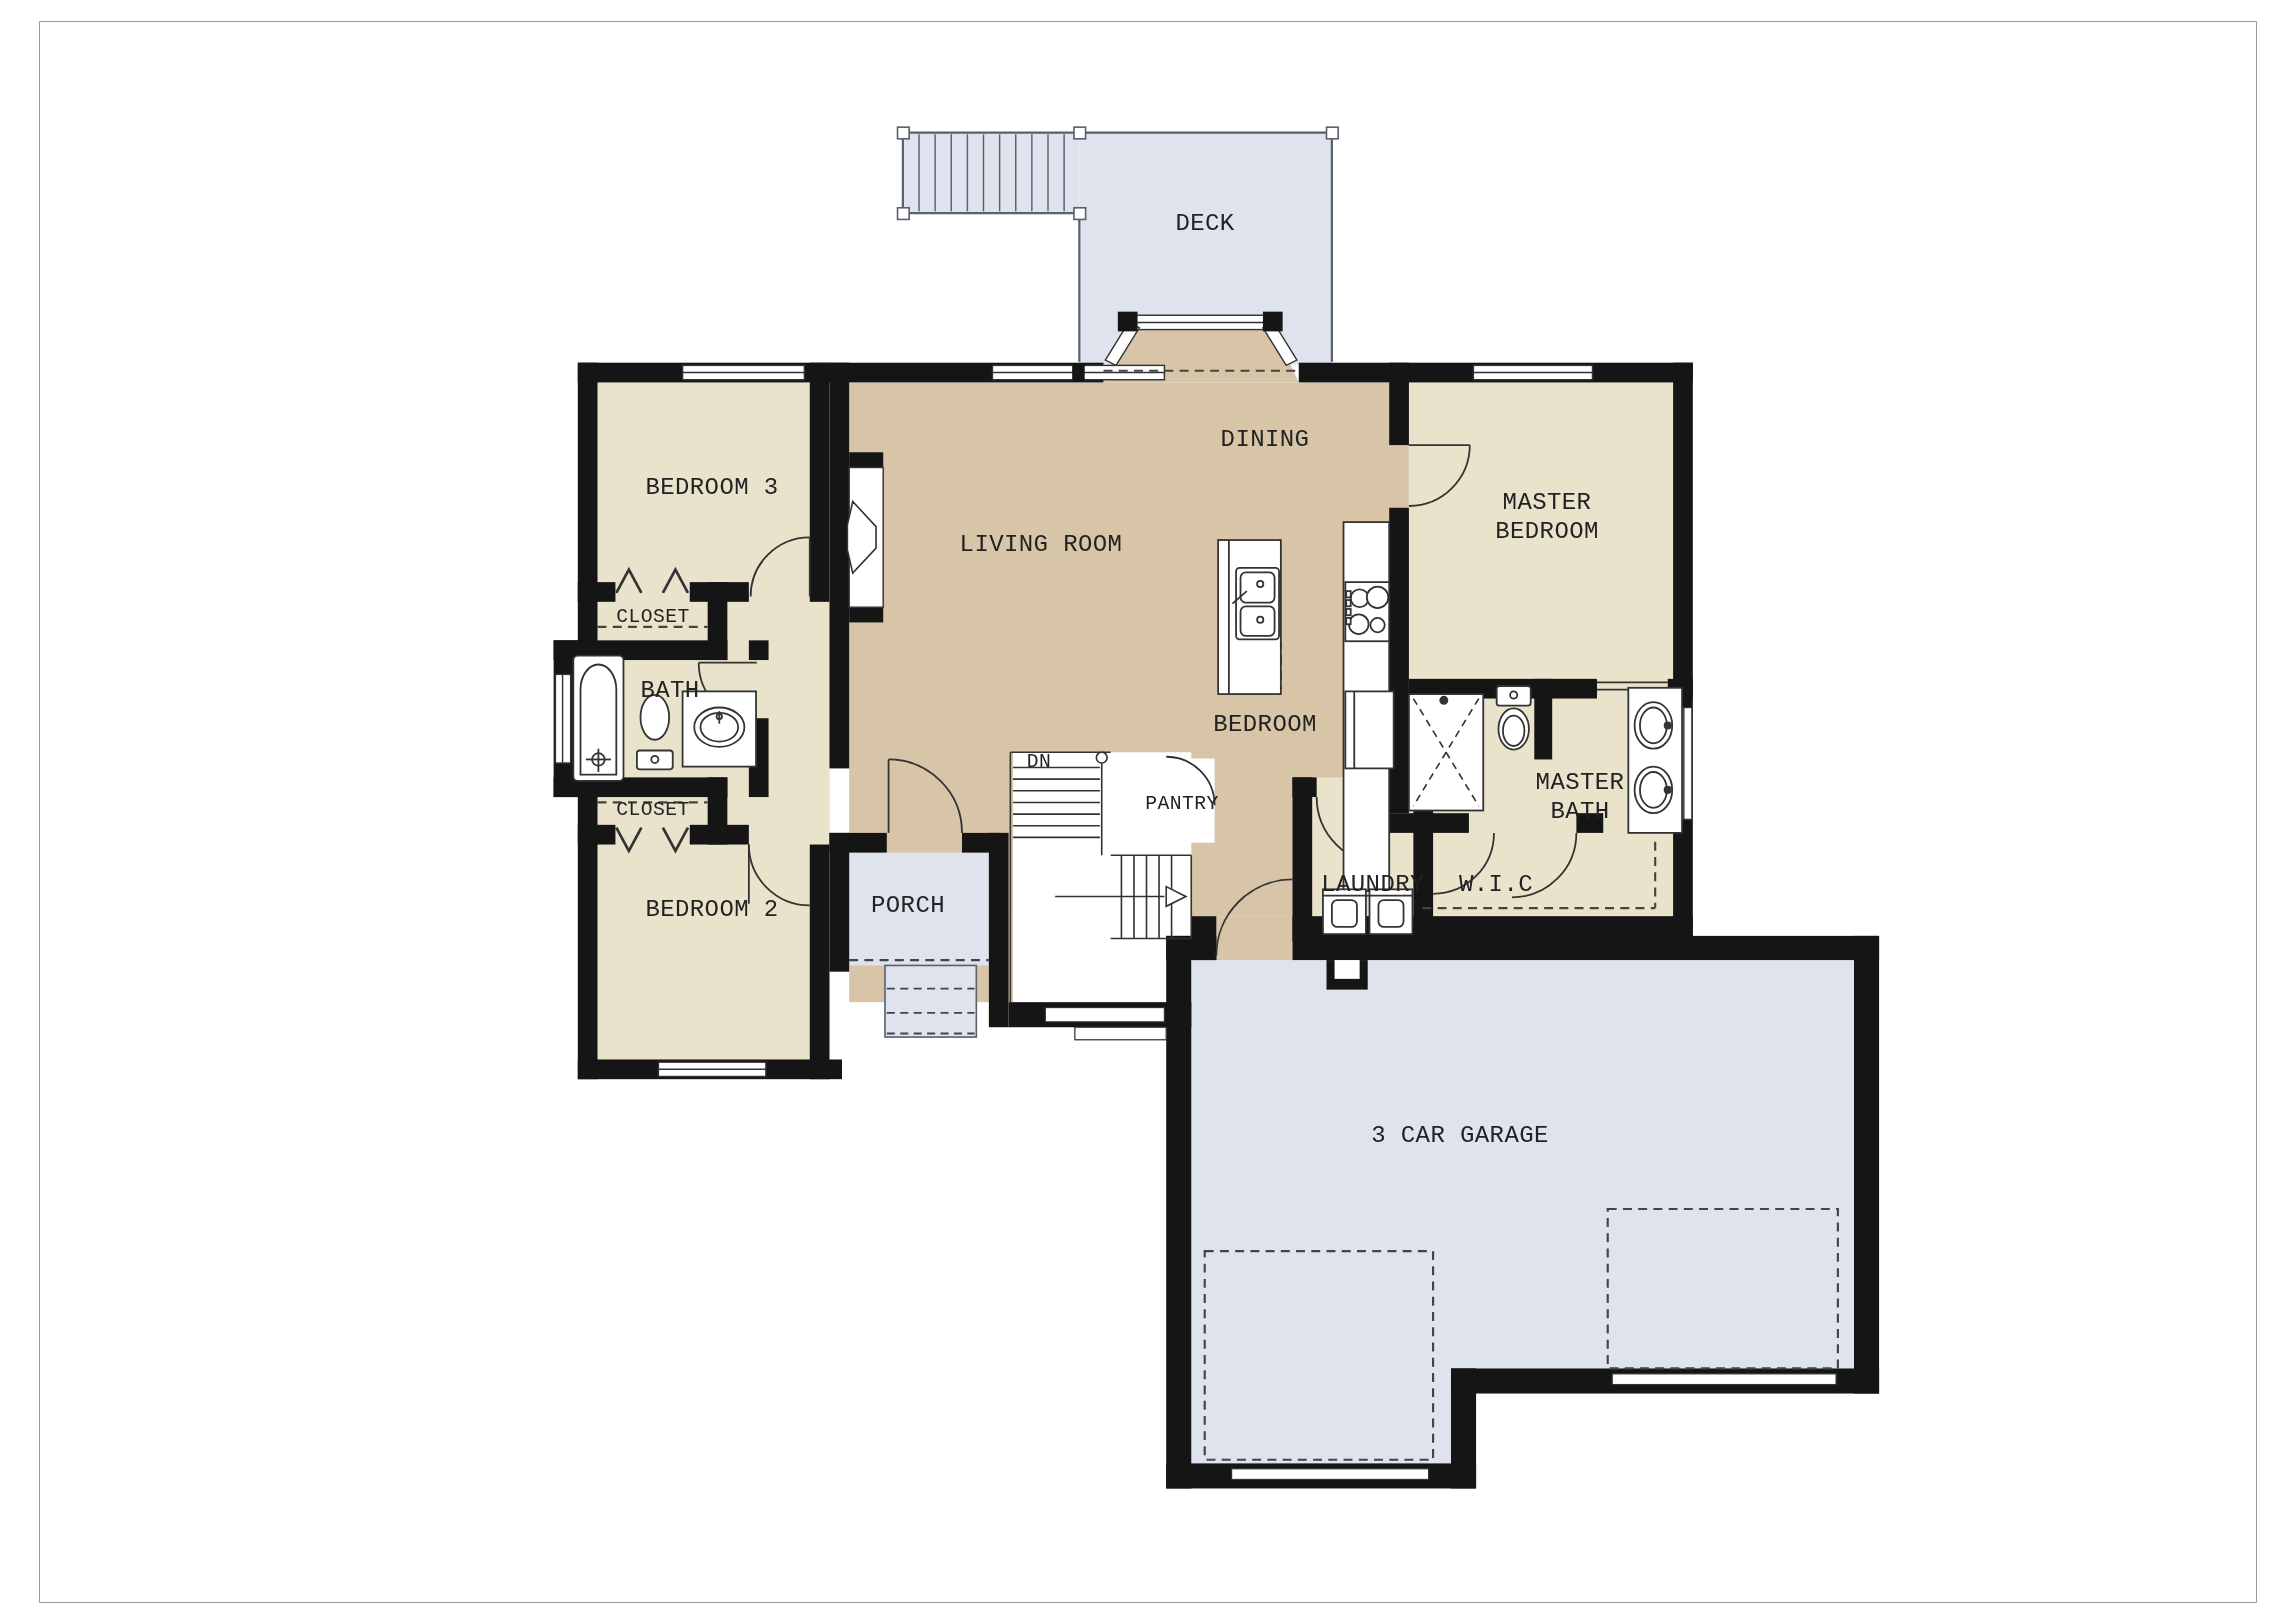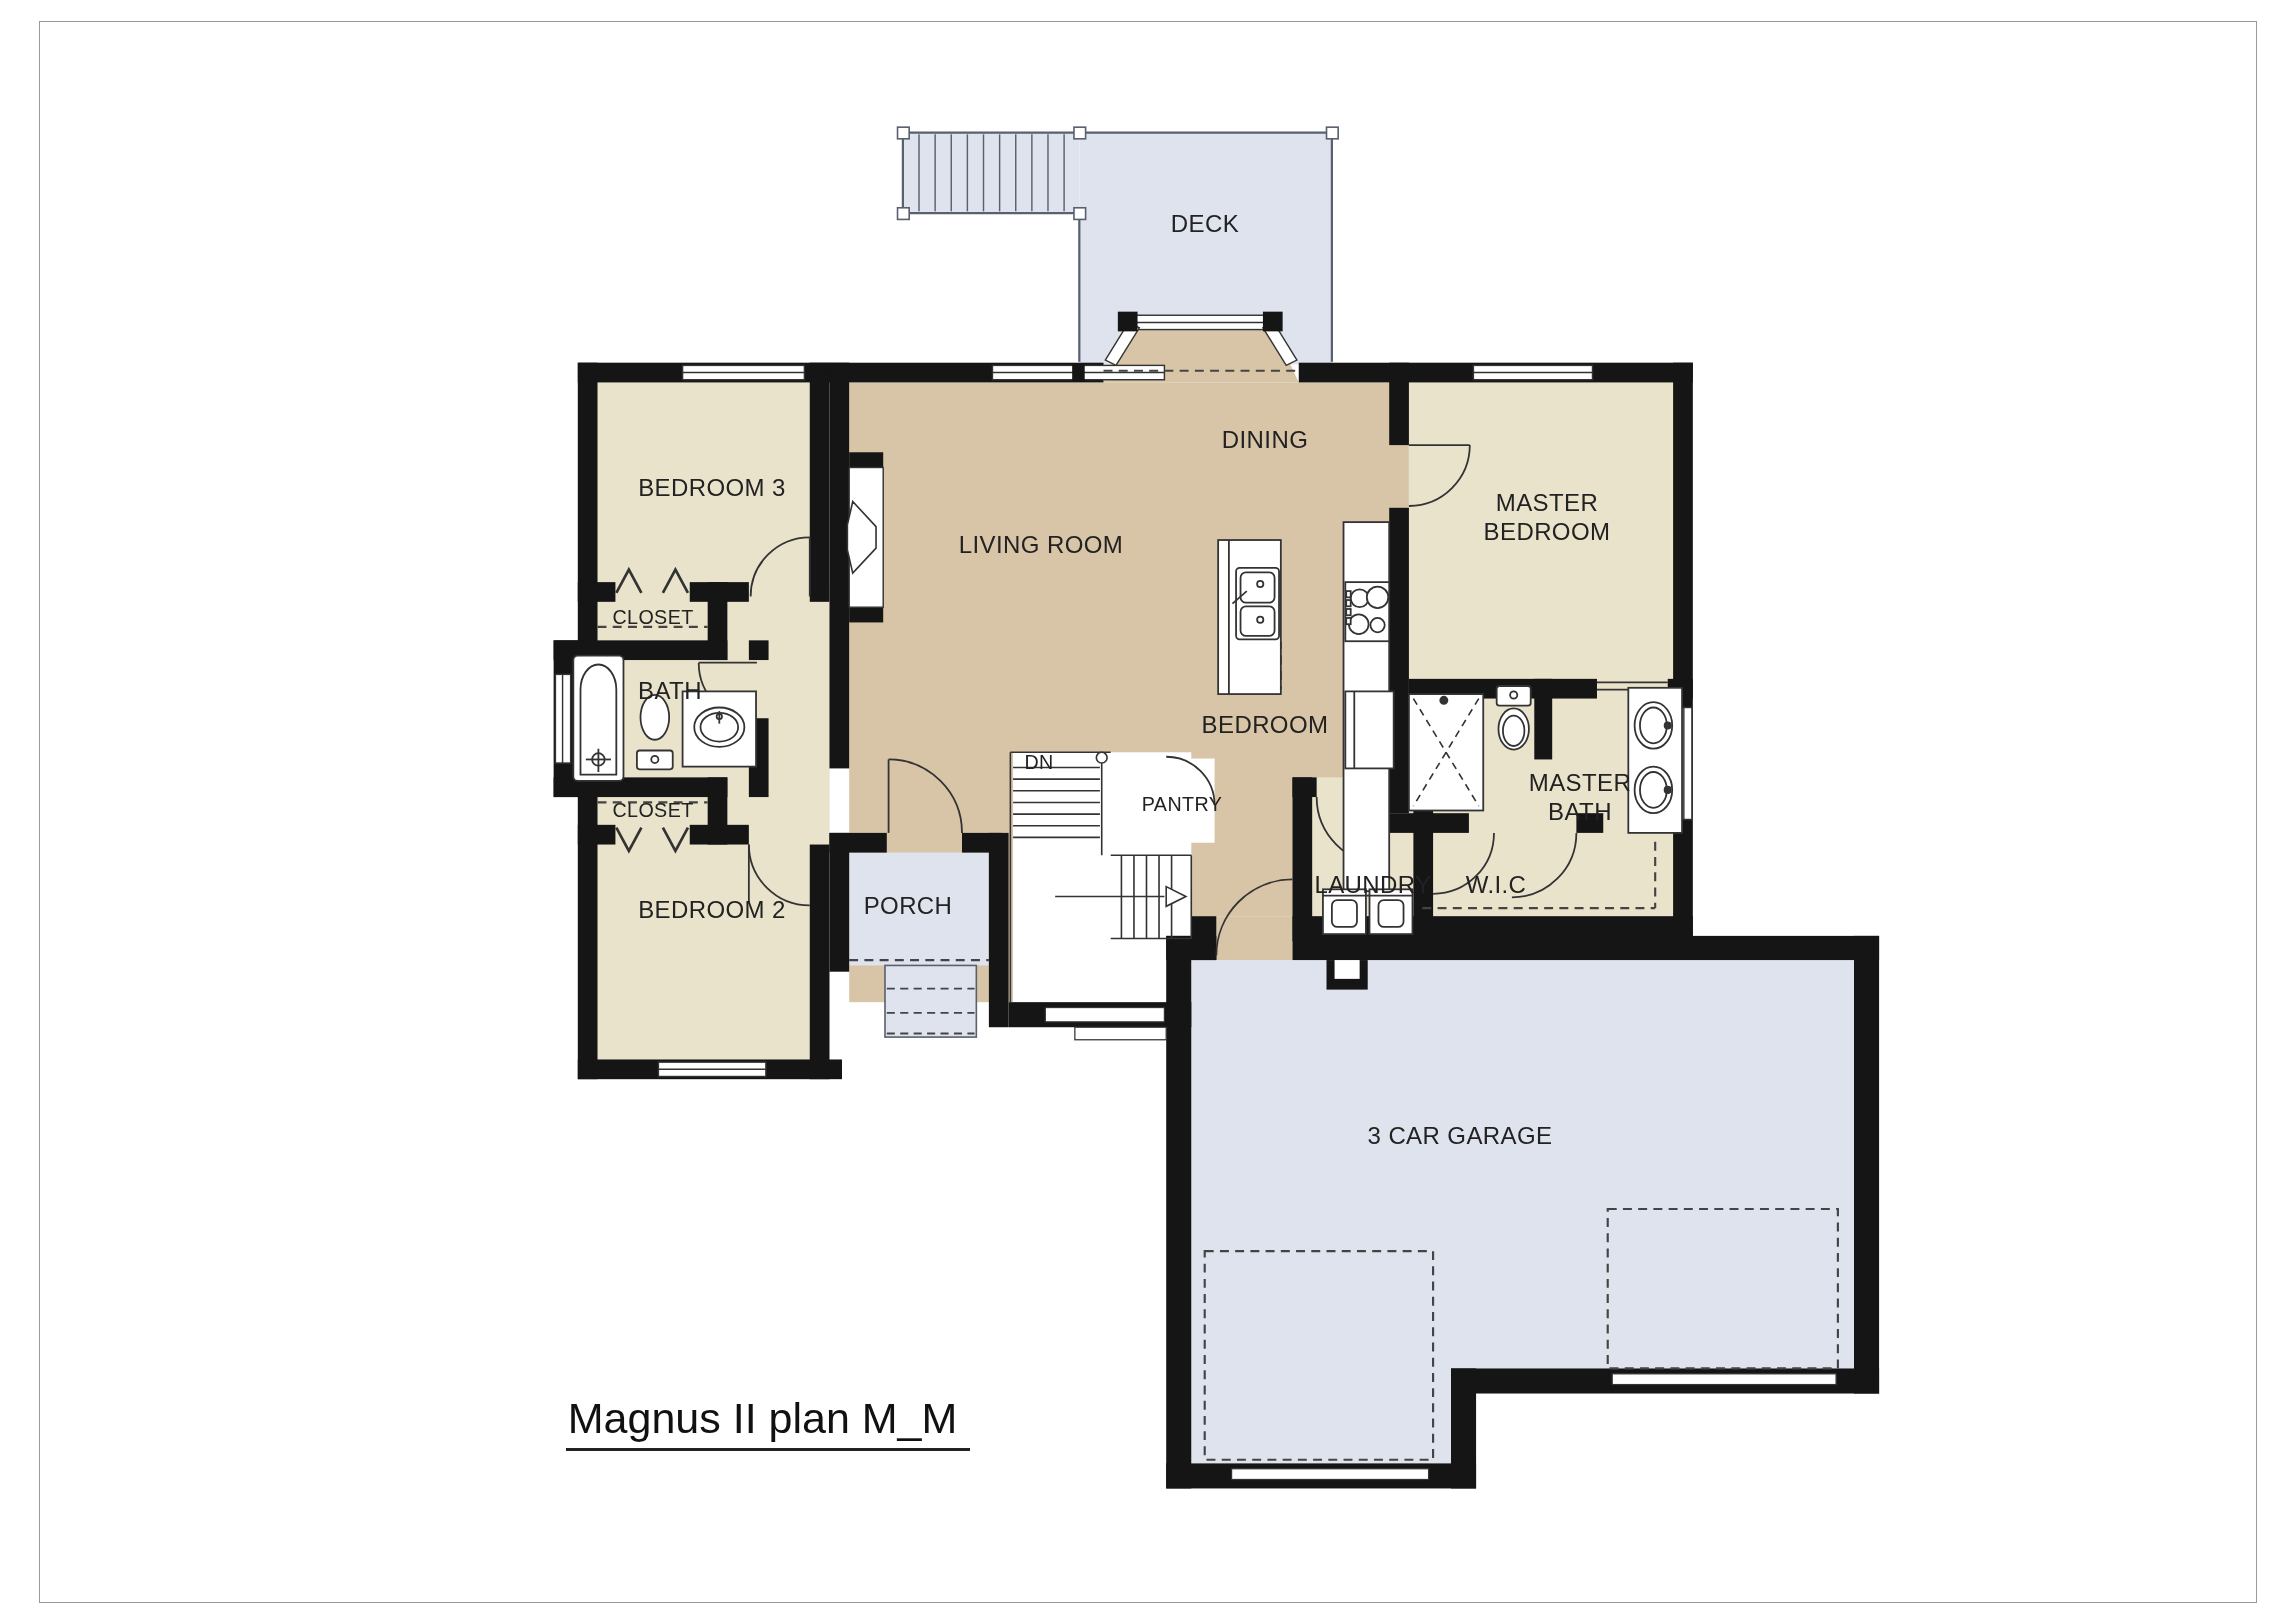--- a/index.html
+++ b/index.html
@@ -1,16 +1,16 @@
 <!DOCTYPE html>
 <html style="font-size:14.3px"><head>
 <meta charset="utf-8">
 <style>
   html,body{margin:0;padding:0;background:#fff;}
-  .page{position:relative;width:2293px;height:1621px;background:#fff;font-family:Liberation Sans, sans-serif;overflow:hidden;}
+  .page{position:relative;width:2293px;height:1621px;background:#fff;font-family:Liberation Mono, monospace;overflow:hidden;}
   .frame{position:absolute;left:39px;top:20.6px;width:2216px;height:1580px;border:1.8px solid #9a9a9a;}
   svg.plan{position:absolute;left:0;top:0;width:2293px;height:1621px;}
   .lbl{position:absolute;transform:translate(-50%,-50%);color:#222;font-size:24px;letter-spacing:0.4px;white-space:pre-line;text-align:center;line-height:1.22;}
   .lbl.small{font-size:19.7px;}
   .title{position:absolute;left:566px;top:1394px;font-size:43px;color:#111;border-bottom:3.6px solid #222;padding:0 12.5px 5.4px 1.8px;transform:none;white-space:nowrap;}
 </style>
 </head>
 <body>
 
 <div class="page">
@@ -303,15 +303,14 @@
   <div class="lbl small" style="left:1182px;top:804px">PANTRY</div>
   <div class="lbl small" style="left:1039px;top:762px">DN</div>
   <div class="lbl" style="left:908px;top:906px">PORCH</div>
   <div class="lbl" style="left:1373px;top:885px">LAUNDRY</div>
   <div class="lbl" style="left:1547px;top:517px">MASTER
 BEDROOM</div>
   <div class="lbl" style="left:1580px;top:797px">MASTER
 BATH</div>
   <div class="lbl" style="left:1496px;top:885px">W.I.C</div>
   <div class="lbl" style="left:1460px;top:1136px">3 CAR GARAGE</div>
-  <div class="title">Magnus II plan M_M</div>
 </div>
 
 
 </body></html>

